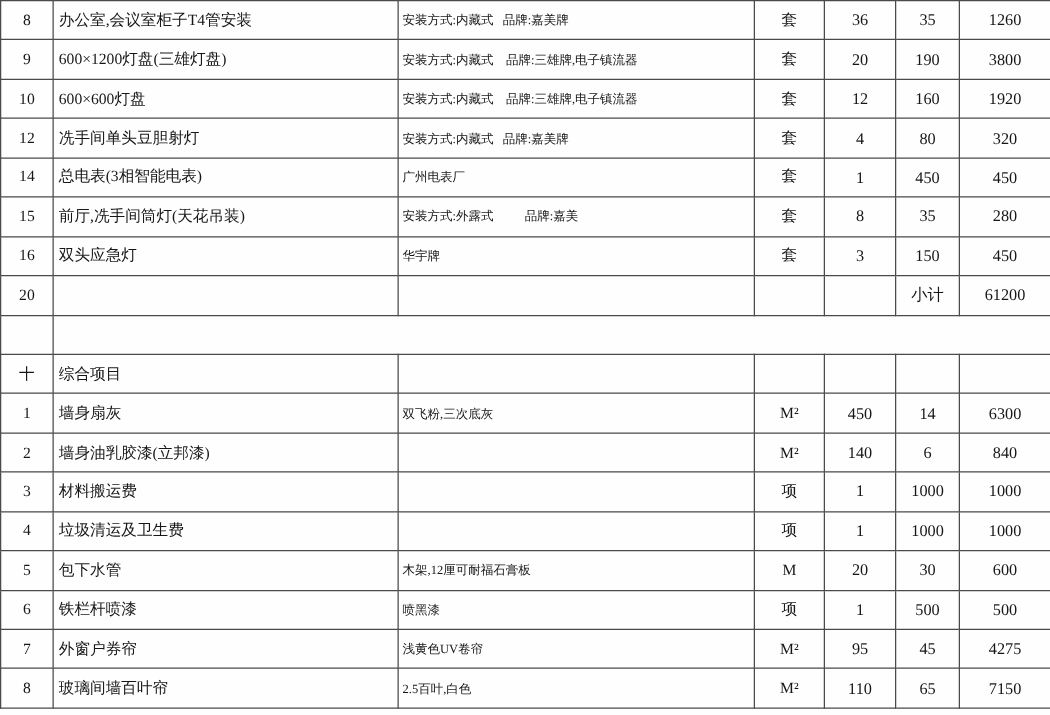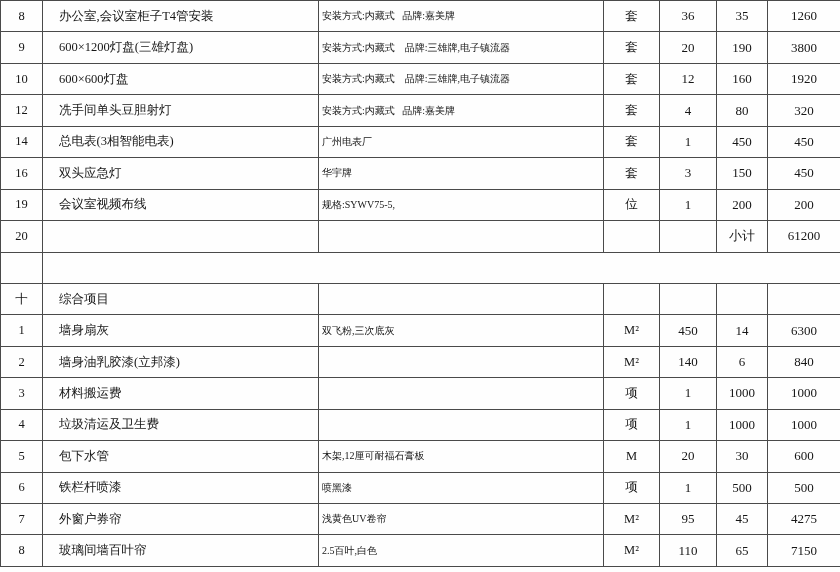--- a/index.html
+++ b/index.html
@@ -18,21 +18,21 @@
   }
   td {
     border: 1px solid #4a4a4a;
     font-size: 13px;
     vertical-align: middle;
     overflow: hidden;
     white-space: pre;
     height: 24px;
   }
   td.no    { text-align: center; font-size: 12.5px; }
-  td.item  { text-align: left; padding-left: 16px; font-size: 12.5px; }
+  td.item  { text-align: left; padding-left: 4px; font-size: 12.5px; }
   td.spec  { text-align: left; padding-left: 3px; font-size: 10px; }
   td.unit  { text-align: center; font-size: 12.5px; }
   td.qty, td.price, td.total { text-align: center; font-size: 13px; }
   tr.spacer td { border-left: 1px solid #4a4a4a; }
 </style>
 </head>
 <body>
 
 <div class="sheet">
   <table>
@@ -85,36 +85,36 @@
         <tr>
           <td class="no">14</td>
           <td class="item">总电表(3相智能电表)</td>
           <td class="spec">广州电表厂</td>
           <td class="unit">套</td>
           <td class="qty">1</td>
           <td class="price">450</td>
           <td class="total">450</td>
         </tr>
         <tr>
+          <td class="no">15</td>
+          <td class="item">前厅,冼手间筒灯(天花吊装)</td>
+          <td class="spec">安装方式:外露式          品牌:嘉美</td>
+          <td class="unit">套</td>
+          <td class="qty">8</td>
+          <td class="price">35</td>
+          <td class="total">280</td>
+        </tr>
+        <tr>
           <td class="no">16</td>
           <td class="item">双头应急灯</td>
           <td class="spec">华宇牌</td>
           <td class="unit">套</td>
           <td class="qty">3</td>
           <td class="price">150</td>
           <td class="total">450</td>
-        </tr>
-        <tr>
-          <td class="no">19</td>
-          <td class="item">会议室视频布线</td>
-          <td class="spec">规格:SYWV75-5,</td>
-          <td class="unit">位</td>
-          <td class="qty">1</td>
-          <td class="price">200</td>
-          <td class="total">200</td>
         </tr>
         <tr>
           <td class="no">20</td>
           <td class="item"></td>
           <td class="spec"></td>
           <td class="unit"></td>
           <td class="qty"></td>
           <td class="price">小计</td>
           <td class="total">61200</td>
         </tr>

